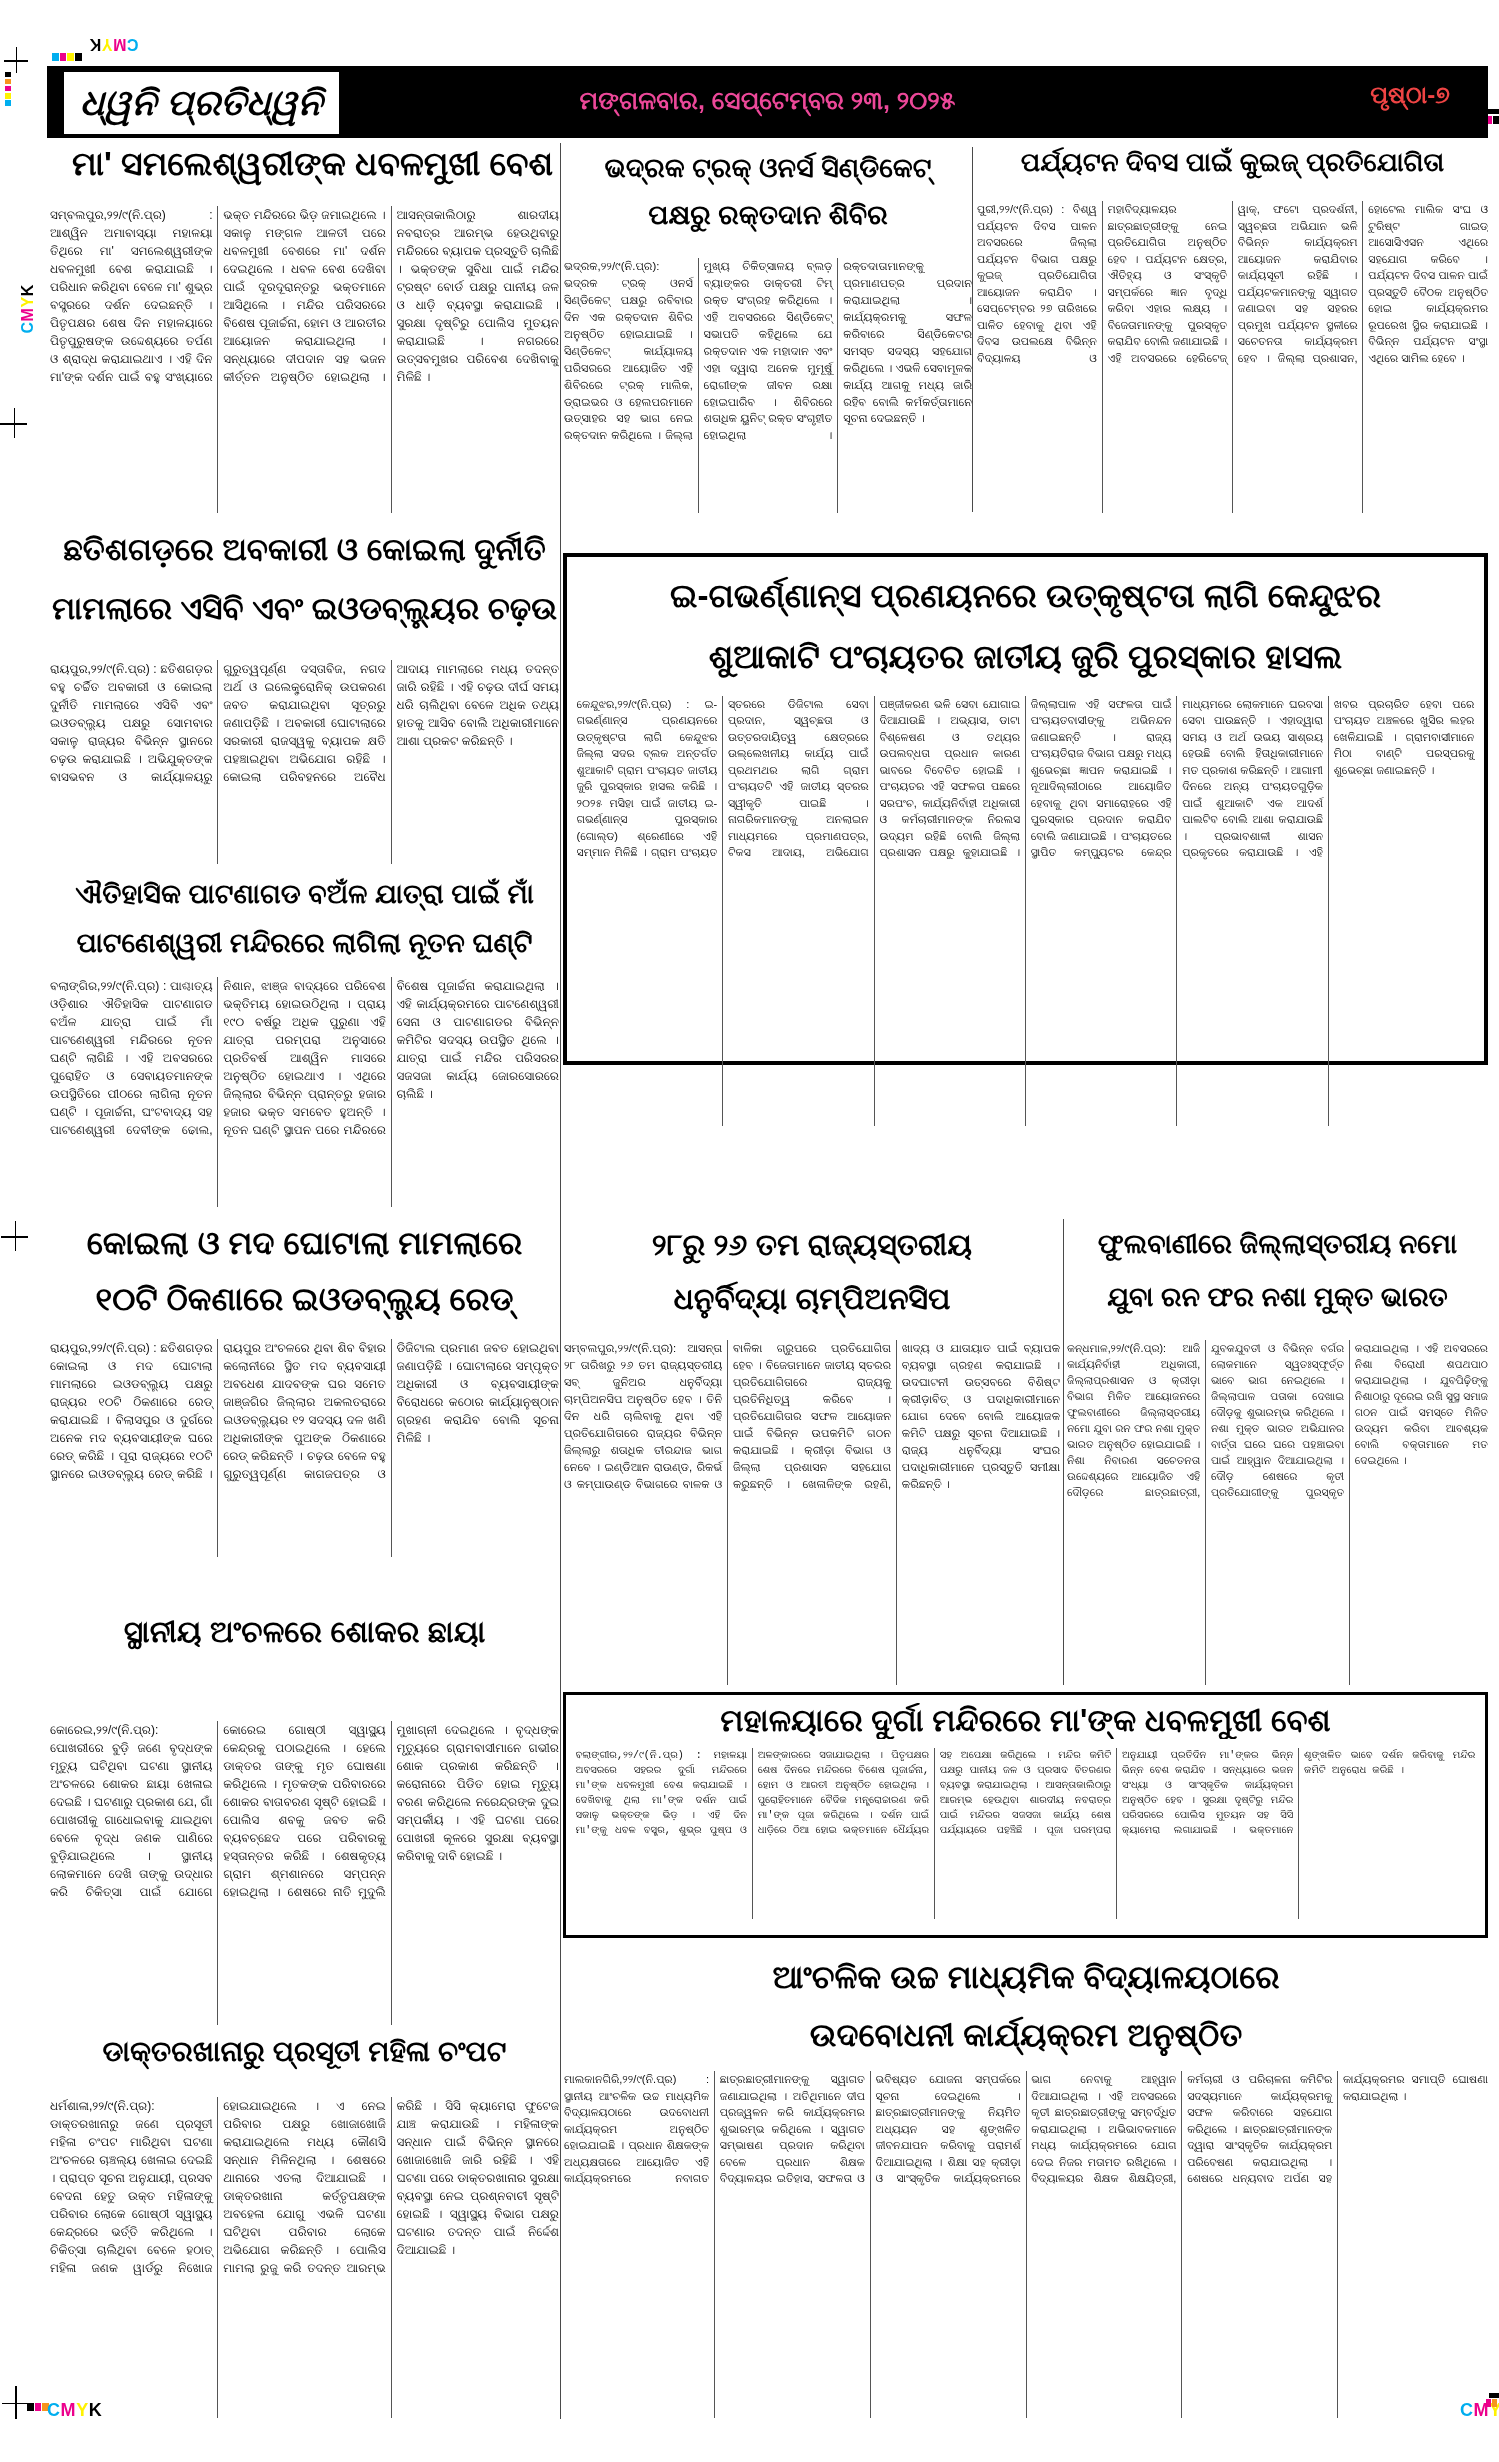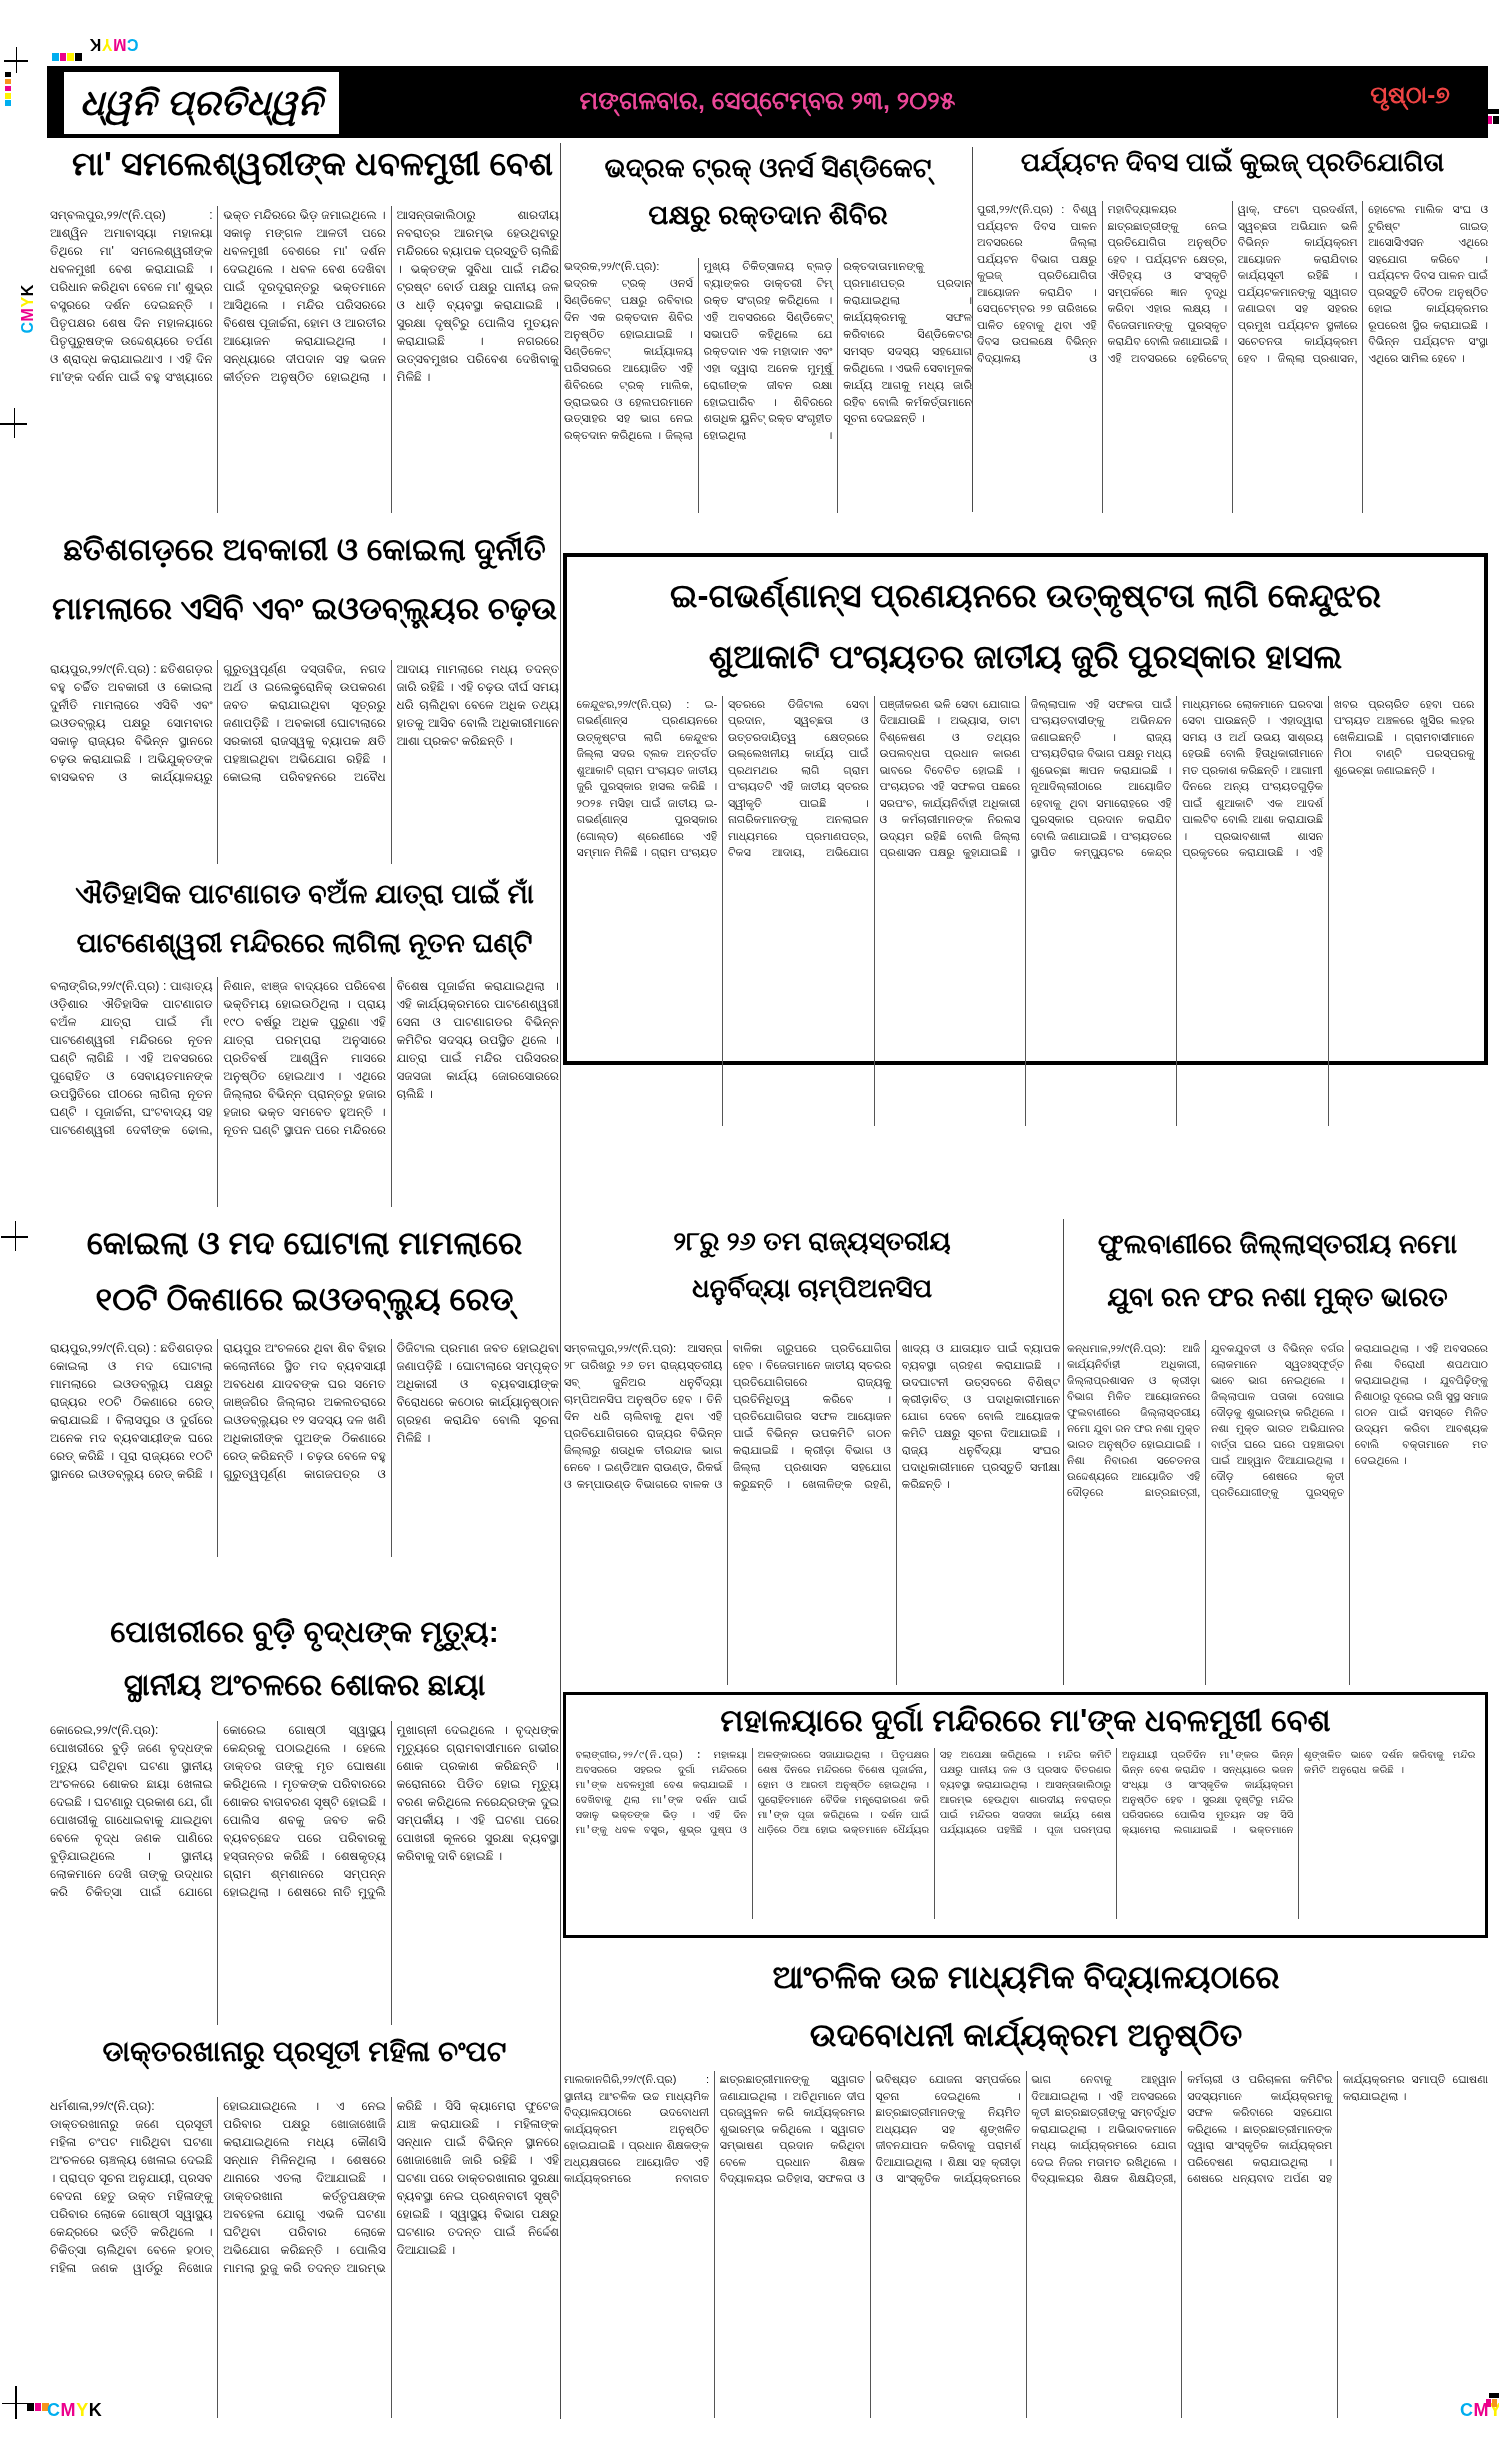--- a/index.html
+++ b/index.html
@@ -154,38 +154,37 @@
   </div>
 
   <div class="hl" style="left:50px;top:1215px;width:509px;height:118px;font-size:32px;line-height:1.75;">
     <span class="l">କୋଇଲା ଓ ମଦ ଘୋଟାଲା ମାମଲାରେ</span>
     <span class="l">୧୦ଟି ଠିକଣାରେ ଇଓଡବ୍ଲ୍ୟୁ ରେଡ୍</span>
   </div>
   <div class="body" style="left:50px;top:1339px;width:509px;height:218px;column-count:3;">
     <p>ରାୟପୁର,୨୨/୯(ନି.ପ୍ର) : ଛତିଶଗଡ଼ର କୋଇଲା ଓ ମଦ ଘୋଟାଲା ମାମଲାରେ ଇଓଡବ୍ଲ୍ୟୁ ପକ୍ଷରୁ ରାଜ୍ୟର ୧୦ଟି ଠିକଣାରେ ରେଡ୍ କରାଯାଇଛି । ବିଲାସପୁର ଓ ଦୁର୍ଗରେ ଅନେକ ମଦ ବ୍ୟବସାୟୀଙ୍କ ଘରେ ରେଡ୍ କରିଛି । ପୂରା ରାଜ୍ୟରେ ୧୦ଟି ସ୍ଥାନରେ ଇଓଡବ୍ଲ୍ୟୁ ରେଡ୍ କରିଛି । ରାୟପୁର ଅଂଚଳରେ ଥିବା ଶିବ ବିହାର କଲୋନୀରେ ସ୍ଥିତ ମଦ ବ୍ୟବସାୟୀ ଅବଧେଶ ଯାଦବଙ୍କ ଘର ସମେତ ଜାଞ୍ଜଗିର ଜିଲ୍ଲାର ଅକଲତରାରେ ଇଓଡବ୍ଲ୍ୟୁର ୧୨ ସଦସ୍ୟ ଦଳ ଖଣି ଅଧିକାରୀଙ୍କ ପୁଅଙ୍କ ଠିକଣାରେ ରେଡ୍ କରିଛନ୍ତି । ଚଢ଼ଉ ବେଳେ ବହୁ ଗୁରୁତ୍ୱପୂର୍ଣ୍ଣ କାଗଜପତ୍ର ଓ ଡିଜିଟାଲ ପ୍ରମାଣ ଜବତ ହୋଇଥିବା ଜଣାପଡ଼ିଛି । ଘୋଟାଲାରେ ସମ୍ପୃକ୍ତ ଅଧିକାରୀ ଓ ବ୍ୟବସାୟୀଙ୍କ ବିରୋଧରେ କଠୋର କାର୍ଯ୍ୟାନୁଷ୍ଠାନ ଗ୍ରହଣ କରାଯିବ ବୋଲି ସୂଚନା ମିଳିଛି ।</p>
   </div>
 
-  <div class="hl" style="left:564px;top:1218px;width:496px;height:116px;font-size:26px;line-height:1.8;">
+  <div class="hl" style="left:564px;top:1218px;width:496px;height:116px;font-size:30px;line-height:1.8;">
     <span class="l">୨୮ରୁ ୨୬ ତମ ରାଜ୍ୟସ୍ତରୀୟ</span>
     <span class="l">ଧନୁର୍ବିଦ୍ୟା ଚାମ୍ପିଅନସିପ</span>
   </div>
   <div class="body" style="left:564px;top:1340px;width:496px;height:345px;column-count:3;font-size:11.3px;">
     <p>ସମ୍ବଲପୁର,୨୨/୯(ନି.ପ୍ର): ଆସନ୍ତା ୨୮ ତାରିଖରୁ ୨୬ ତମ ରାଜ୍ୟସ୍ତରୀୟ ସବ୍ ଜୁନିଅର ଧନୁର୍ବିଦ୍ୟା ଚାମ୍ପିଅନସିପ ଅନୁଷ୍ଠିତ ହେବ । ତିନି ଦିନ ଧରି ଚାଲିବାକୁ ଥିବା ଏହି ପ୍ରତିଯୋଗିତାରେ ରାଜ୍ୟର ବିଭିନ୍ନ ଜିଲ୍ଲାରୁ ଶତାଧିକ ତୀରନ୍ଦାଜ ଭାଗ ନେବେ । ଇଣ୍ଡିଆନ ରାଉଣ୍ଡ, ରିକର୍ଭ ଓ କମ୍ପାଉଣ୍ଡ ବିଭାଗରେ ବାଳକ ଓ ବାଳିକା ଗ୍ରୁପରେ ପ୍ରତିଯୋଗିତା ହେବ । ବିଜେତାମାନେ ଜାତୀୟ ସ୍ତରର ପ୍ରତିଯୋଗିତାରେ ରାଜ୍ୟକୁ ପ୍ରତିନିଧିତ୍ୱ କରିବେ । ପ୍ରତିଯୋଗିତାର ସଫଳ ଆୟୋଜନ ପାଇଁ ବିଭିନ୍ନ ଉପକମିଟି ଗଠନ କରାଯାଇଛି । କ୍ରୀଡ଼ା ବିଭାଗ ଓ ଜିଲ୍ଲା ପ୍ରଶାସନ ସହଯୋଗ କରୁଛନ୍ତି । ଖେଳାଳିଙ୍କ ରହଣି, ଖାଦ୍ୟ ଓ ଯାତାୟାତ ପାଇଁ ବ୍ୟାପକ ବ୍ୟବସ୍ଥା ଗ୍ରହଣ କରାଯାଇଛି । ଉଦଘାଟନୀ ଉତ୍ସବରେ ବିଶିଷ୍ଟ କ୍ରୀଡ଼ାବିତ୍ ଓ ପଦାଧିକାରୀମାନେ ଯୋଗ ଦେବେ ବୋଲି ଆୟୋଜକ କମିଟି ପକ୍ଷରୁ ସୂଚନା ଦିଆଯାଇଛି । ରାଜ୍ୟ ଧନୁର୍ବିଦ୍ୟା ସଂଘର ପଦାଧିକାରୀମାନେ ପ୍ରସ୍ତୁତି ସମୀକ୍ଷା କରିଛନ୍ତି ।</p>
   </div>
 
   <div class="hl" style="left:1067px;top:1218px;width:421px;height:116px;font-size:27px;line-height:1.95;">
     <span class="l">ଫୁଲବାଣୀରେ ଜିଲ୍ଲାସ୍ତରୀୟ ନମୋ</span>
     <span class="l">ଯୁବା ରନ ଫର ନଶା ମୁକ୍ତ ଭାରତ</span>
   </div>
   <div class="body" style="left:1067px;top:1340px;width:421px;height:345px;column-count:3;font-size:10.7px;">
     <p>କନ୍ଧମାଳ,୨୨/୯(ନି.ପ୍ର): ଆଜି କାର୍ଯ୍ୟନିର୍ବାହୀ ଅଧିକାରୀ, ଜିଲ୍ଲାପ୍ରଶାସନ ଓ କ୍ରୀଡ଼ା ବିଭାଗ ମିଳିତ ଆୟୋଜନରେ ଫୁଲବାଣୀରେ ଜିଲ୍ଲାସ୍ତରୀୟ ନମୋ ଯୁବା ରନ ଫର ନଶା ମୁକ୍ତ ଭାରତ ଅନୁଷ୍ଠିତ ହୋଇଯାଇଛି । ନିଶା ନିବାରଣ ସଚେତନତା ଉଦ୍ଦେଶ୍ୟରେ ଆୟୋଜିତ ଏହି ଦୌଡ଼ରେ ଛାତ୍ରଛାତ୍ରୀ, ଯୁବକଯୁବତୀ ଓ ବିଭିନ୍ନ ବର୍ଗର ଲୋକମାନେ ସ୍ୱତଃସ୍ଫୂର୍ତ୍ତ ଭାବେ ଭାଗ ନେଇଥିଲେ । ଜିଲ୍ଲାପାଳ ପତାକା ଦେଖାଇ ଦୌଡ଼କୁ ଶୁଭାରମ୍ଭ କରିଥିଲେ । ନଶା ମୁକ୍ତ ଭାରତ ଅଭିଯାନର ବାର୍ତ୍ତା ଘରେ ଘରେ ପହଞ୍ଚାଇବା ପାଇଁ ଆହ୍ୱାନ ଦିଆଯାଇଥିଲା । ଦୌଡ଼ ଶେଷରେ କୃତୀ ପ୍ରତିଯୋଗୀଙ୍କୁ ପୁରସ୍କୃତ କରାଯାଇଥିଲା । ଏହି ଅବସରରେ ନିଶା ବିରୋଧୀ ଶପଥପାଠ କରାଯାଇଥିଲା । ଯୁବପିଢ଼ିଙ୍କୁ ନିଶାଠାରୁ ଦୂରେଇ ରଖି ସୁସ୍ଥ ସମାଜ ଗଠନ ପାଇଁ ସମସ୍ତେ ମିଳିତ ଉଦ୍ୟମ କରିବା ଆବଶ୍ୟକ ବୋଲି ବକ୍ତାମାନେ ମତ ଦେଇଥିଲେ ।</p>
   </div>
 
   <div class="hl" style="left:50px;top:1606px;width:509px;height:110px;font-size:30px;line-height:1.75;">
-    <span class="l">ପୋଖରୀରେ ବୁଡ଼ି ବୃଦ୍ଧଙ୍କ ମୃତ୍ୟୁ:</span>
     <span class="l">ସ୍ଥାନୀୟ ଅଂଚଳରେ ଶୋକର ଛାୟା</span>
   </div>
   <div class="body" style="left:50px;top:1721px;width:509px;height:304px;column-count:3;">
     <p>କୋରେଇ,୨୨/୯(ନି.ପ୍ର): ପୋଖରୀରେ ବୁଡ଼ି ଜଣେ ବୃଦ୍ଧଙ୍କ ମୃତ୍ୟୁ ଘଟିଥିବା ଘଟଣା ସ୍ଥାନୀୟ ଅଂଚଳରେ ଶୋକର ଛାୟା ଖେଳାଇ ଦେଇଛି । ଘଟଣାରୁ ପ୍ରକାଶ ଯେ, ଗାଁ ପୋଖରୀକୁ ଗାଧୋଇବାକୁ ଯାଇଥିବା ବେଳେ ବୃଦ୍ଧ ଜଣକ ପାଣିରେ ବୁଡ଼ିଯାଇଥିଲେ । ସ୍ଥାନୀୟ ଲୋକମାନେ ଦେଖି ତାଙ୍କୁ ଉଦ୍ଧାର କରି ଚିକିତ୍ସା ପାଇଁ ଯୋଗେ କୋରେଇ ଗୋଷ୍ଠୀ ସ୍ୱାସ୍ଥ୍ୟ କେନ୍ଦ୍ରକୁ ପଠାଇଥିଲେ । ହେଲେ ଡାକ୍ତର ତାଙ୍କୁ ମୃତ ଘୋଷଣା କରିଥିଲେ । ମୃତକଙ୍କ ପରିବାରରେ ଶୋକର ବାତାବରଣ ସୃଷ୍ଟି ହୋଇଛି । ପୋଲିସ ଶବକୁ ଜବତ କରି ବ୍ୟବଚ୍ଛେଦ ପରେ ପରିବାରକୁ ହସ୍ତାନ୍ତର କରିଛି । ଶେଷକୃତ୍ୟ ଗ୍ରାମ ଶ୍ମଶାନରେ ସମ୍ପନ୍ନ ହୋଇଥିଲା । ଶେଷରେ ନାତି ମୁଦୁଲି ମୁଖାଗ୍ନୀ ଦେଇଥିଲେ । ବୃଦ୍ଧଙ୍କ ମୃତ୍ୟୁରେ ଗ୍ରାମବାସୀମାନେ ଗଭୀର ଶୋକ ପ୍ରକାଶ କରିଛନ୍ତି । କରୋନାରେ ପିଡିତ ହୋଇ ମୃତ୍ୟୁ ବରଣ କରିଥିଲେ ନରେନ୍ଦ୍ରଙ୍କ ଦୁଇ ସମ୍ପର୍କୀୟ । ଏହି ଘଟଣା ପରେ ପୋଖରୀ କୂଳରେ ସୁରକ୍ଷା ବ୍ୟବସ୍ଥା କରିବାକୁ ଦାବି ହୋଇଛି ।</p>
   </div>
 
   <div class="boxed" style="left:563px;top:1692px;width:925px;height:246px;border-width:3.6px;">
     <div class="hl" style="font-size:31px;">
       <span class="l">ମହାଳୟାରେ ଦୁର୍ଗା ମନ୍ଦିରରେ ମା'ଙ୍କ ଧବଳମୁଖୀ ବେଶ</span>
     </div>

